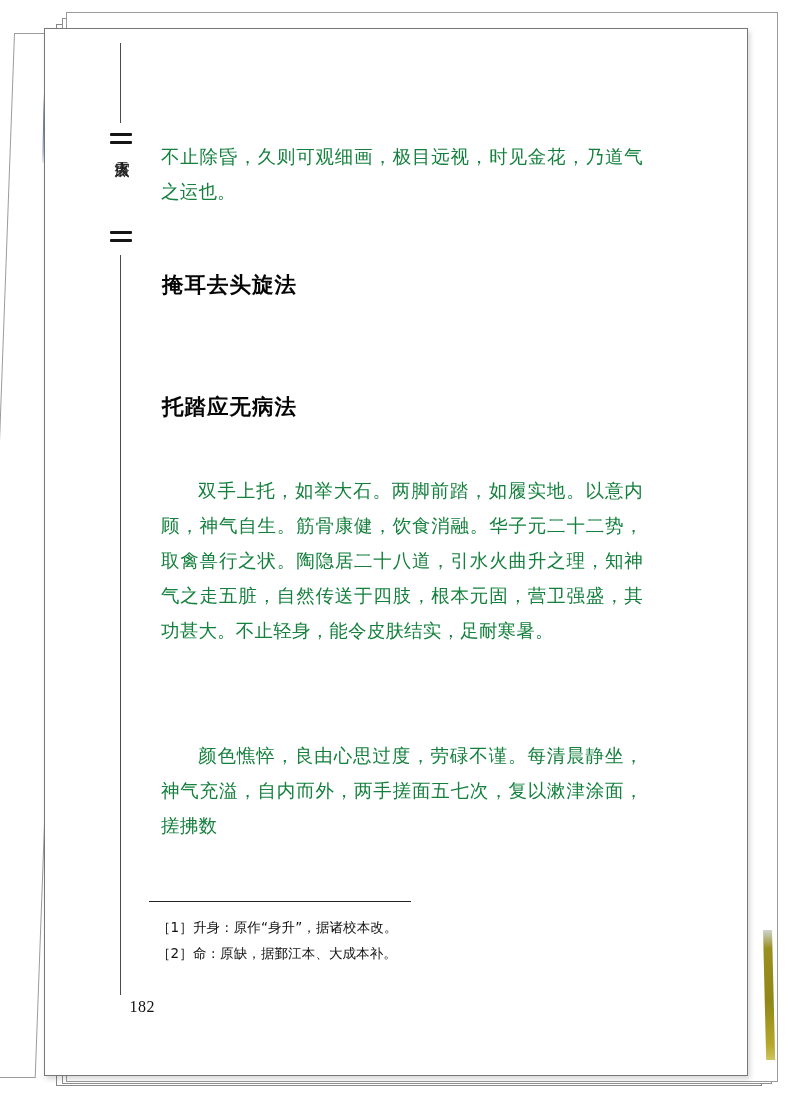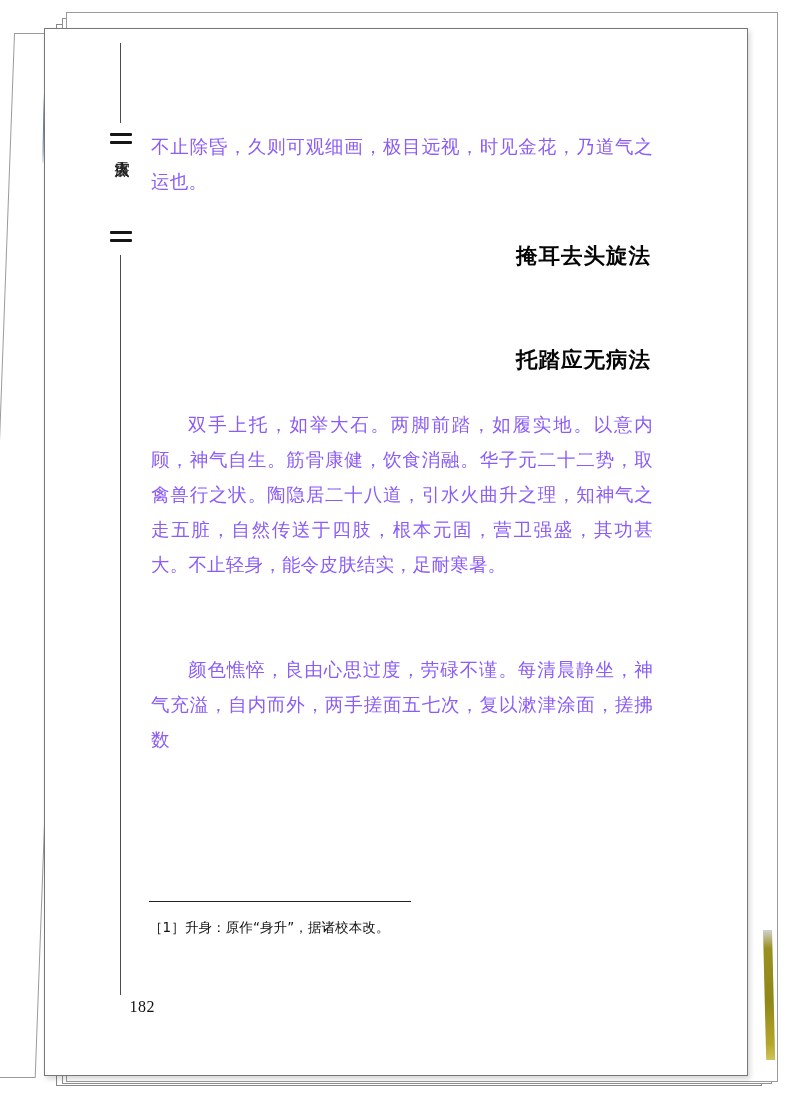--- a/index.html
+++ b/index.html
@@ -155,37 +155,37 @@
     position: absolute;
     left: 104px;
     top: 98px;
     width: 506px;
   }
 
   .para {
     font-family: "DejaVu Sans", "Liberation Sans", sans-serif;
     font-size: 18.5px;
     line-height: 35px;
-    color: #8b5cf6;
+    color: #15803d;
     text-align: justify;
     text-justify: inter-character;
     letter-spacing: 0.2px;
-    margin: 2px;
+    margin: 12px;
   }
   .para.indent { text-indent: 2em; }
 
   .heading {
     font-family: "DejaVu Sans", "Liberation Sans", sans-serif;
     font-weight: bold;
     font-size: 21.5px;
     line-height: 30px;
-    text-align: right;
+    text-align: left;
     color: #050505;
     letter-spacing: 1px;
-    margin: 4px;
+    margin: 13px;
   }
 
   .gap-a { height: 36px; }
   .gap-b { height: 26px; }
   .gap-c { height: 40px; }
   .gap-d { height: 26px; }
   .gap-e { height: 40px; }
   .gap-f { height: 26px; }
 
   sup.fn {
@@ -209,20 +209,21 @@
     background: #222222;
     margin: 0 0 12px 0;
   }
   .fn-item {
     font-family: "DejaVu Sans", "Liberation Sans", sans-serif;
     font-size: 13.5px;
     line-height: 26px;
     color: #111111;
     white-space: nowrap;
     letter-spacing: 0.1px;
+    margin-left: 8px;
   }
 </style>
 </head>
 <body>
 
 <div id="stage">
 
   <div class="sheet-back sb3"></div>
   <div class="sheet-back sb2"></div>
   <div class="sheet-back sb1"></div>
@@ -270,16 +271,17 @@
 
 
       <div class="gap-f"></div>
 
       <p class="para indent">颜色憔悴，良由心思过度，劳碌不谨。每清晨静坐，神气充溢，自内而外，两手搓面五七次，复以漱津涂面，搓拂数</p>
     </div>
 
     <div class="fn-block">
       <div class="fn-rule"></div>
       <div class="fn-item">［1］升身：原作“身升”，据诸校本改。</div>
+      <div class="fn-item">［2］命：原缺，据鄞江本、大成本补。</div>
     </div>
 
   </div>
 </div>
 
 </body></html>

